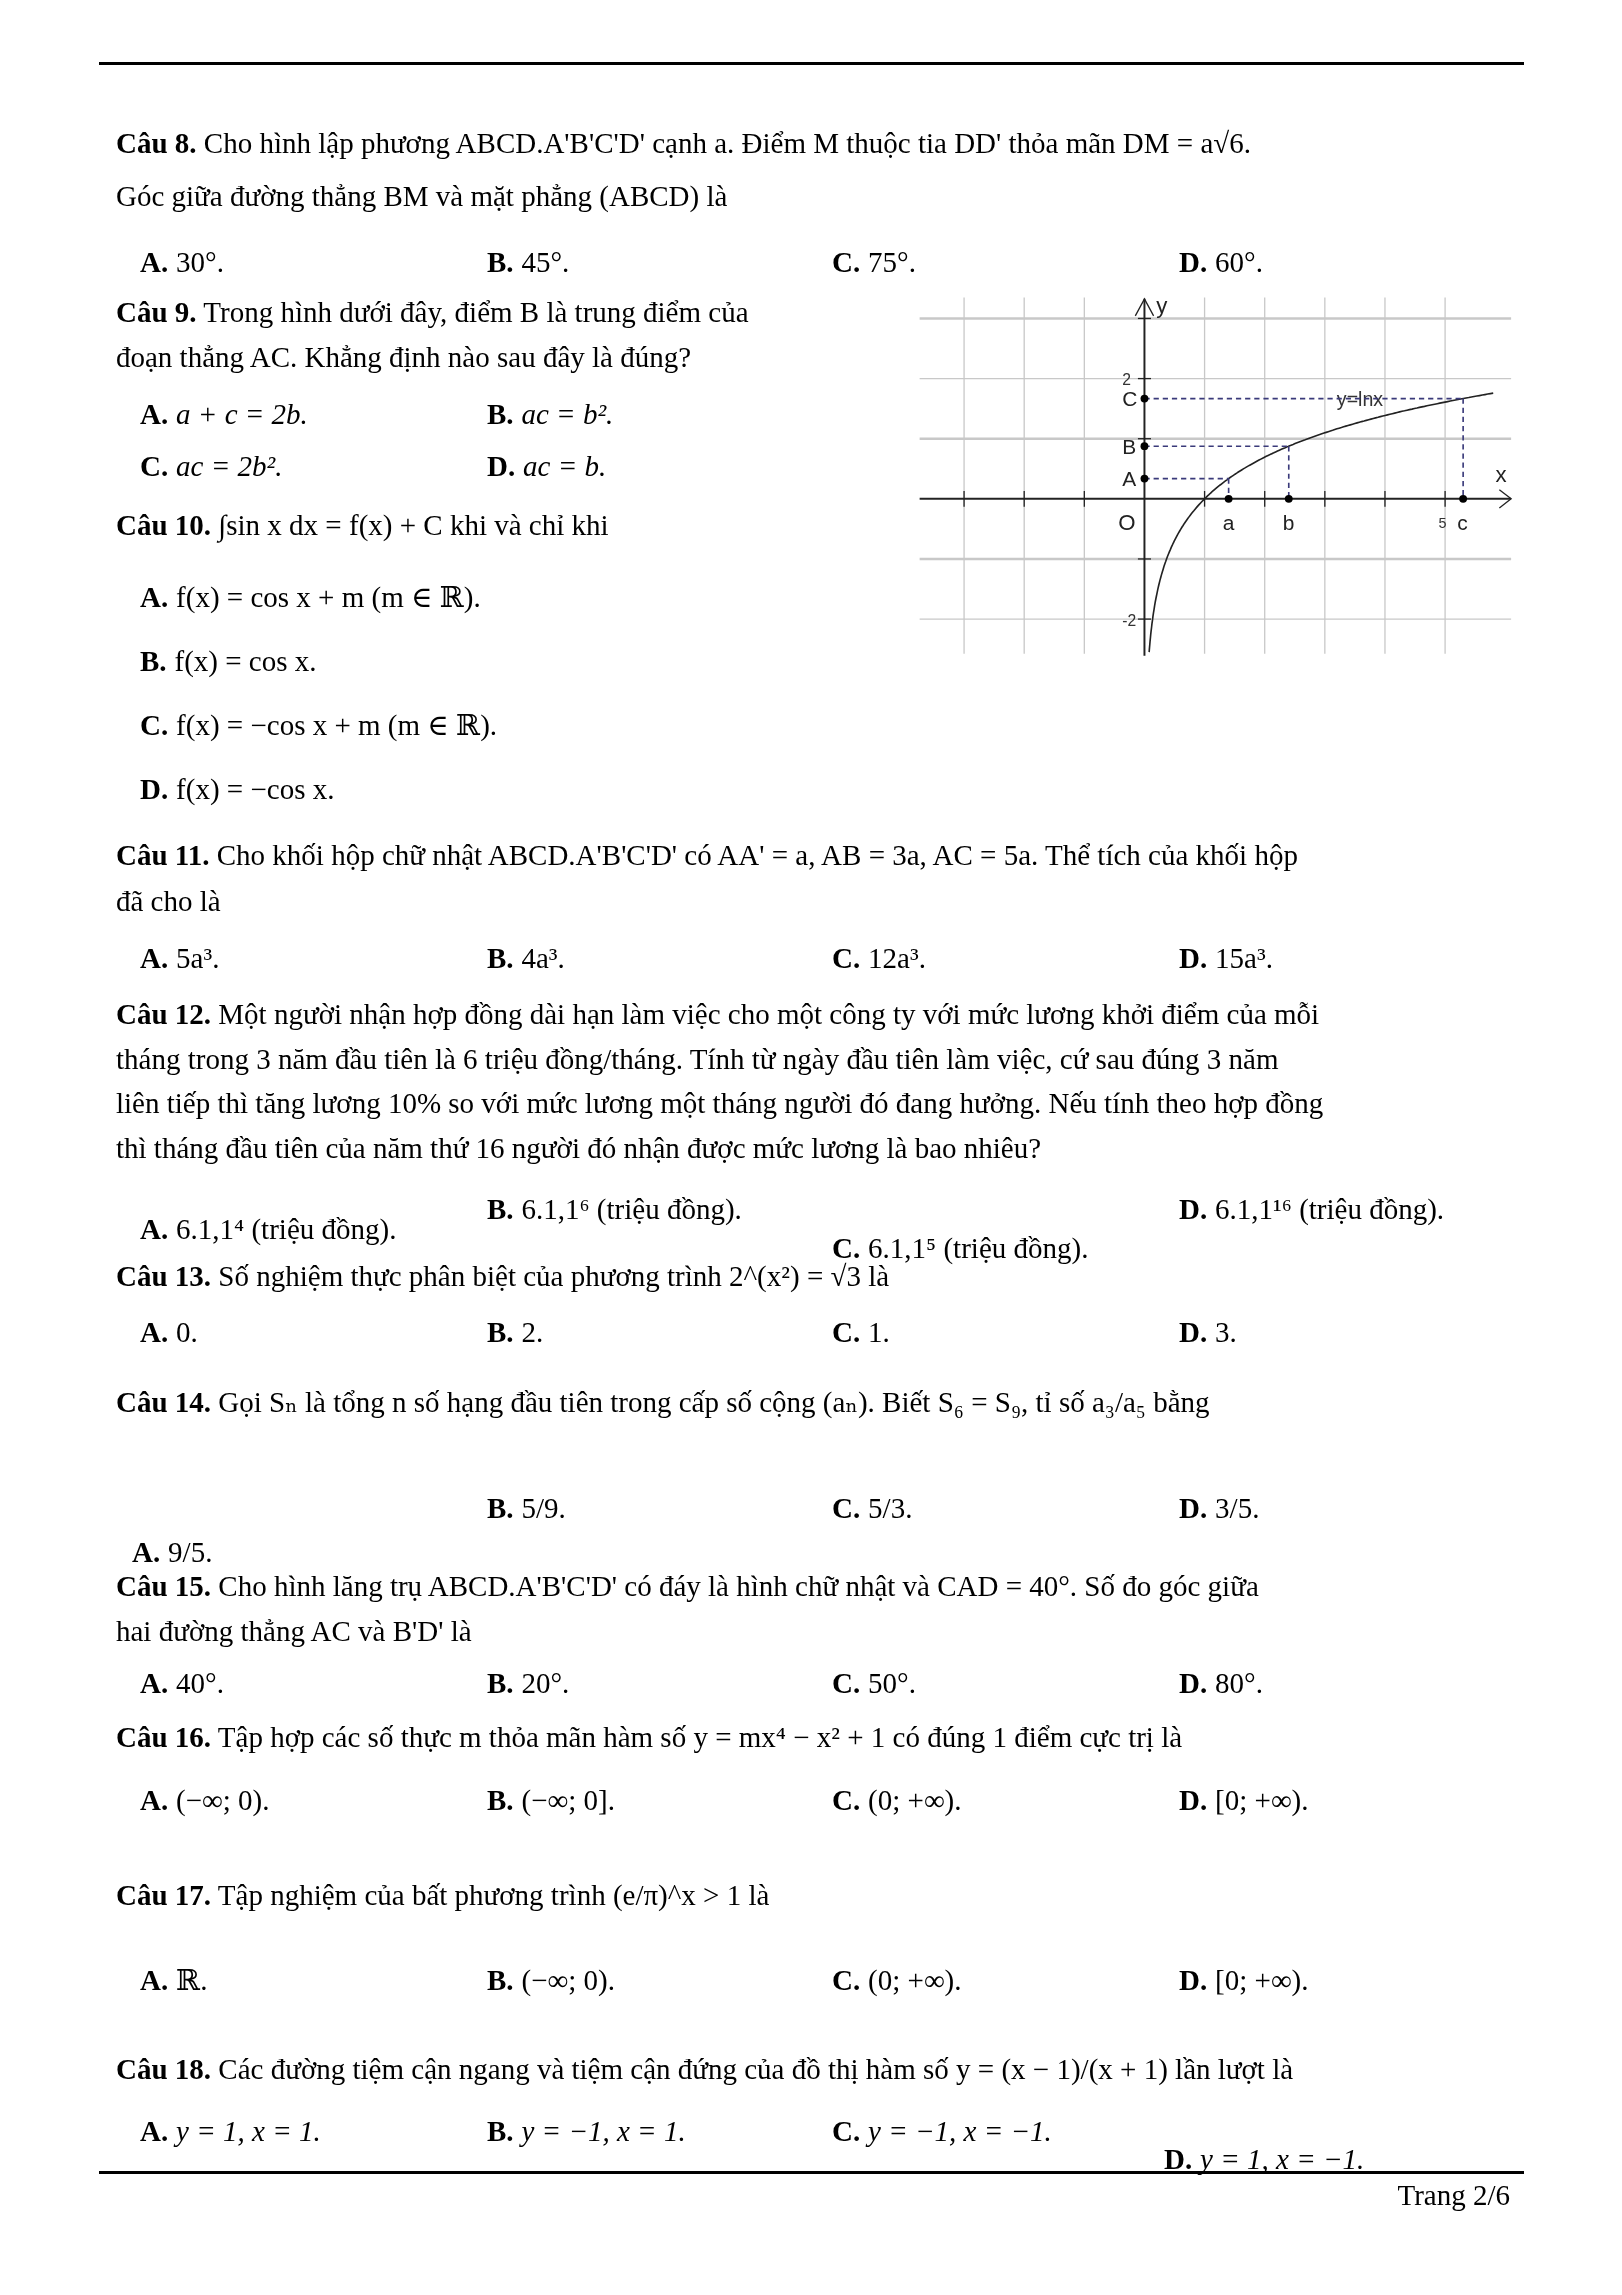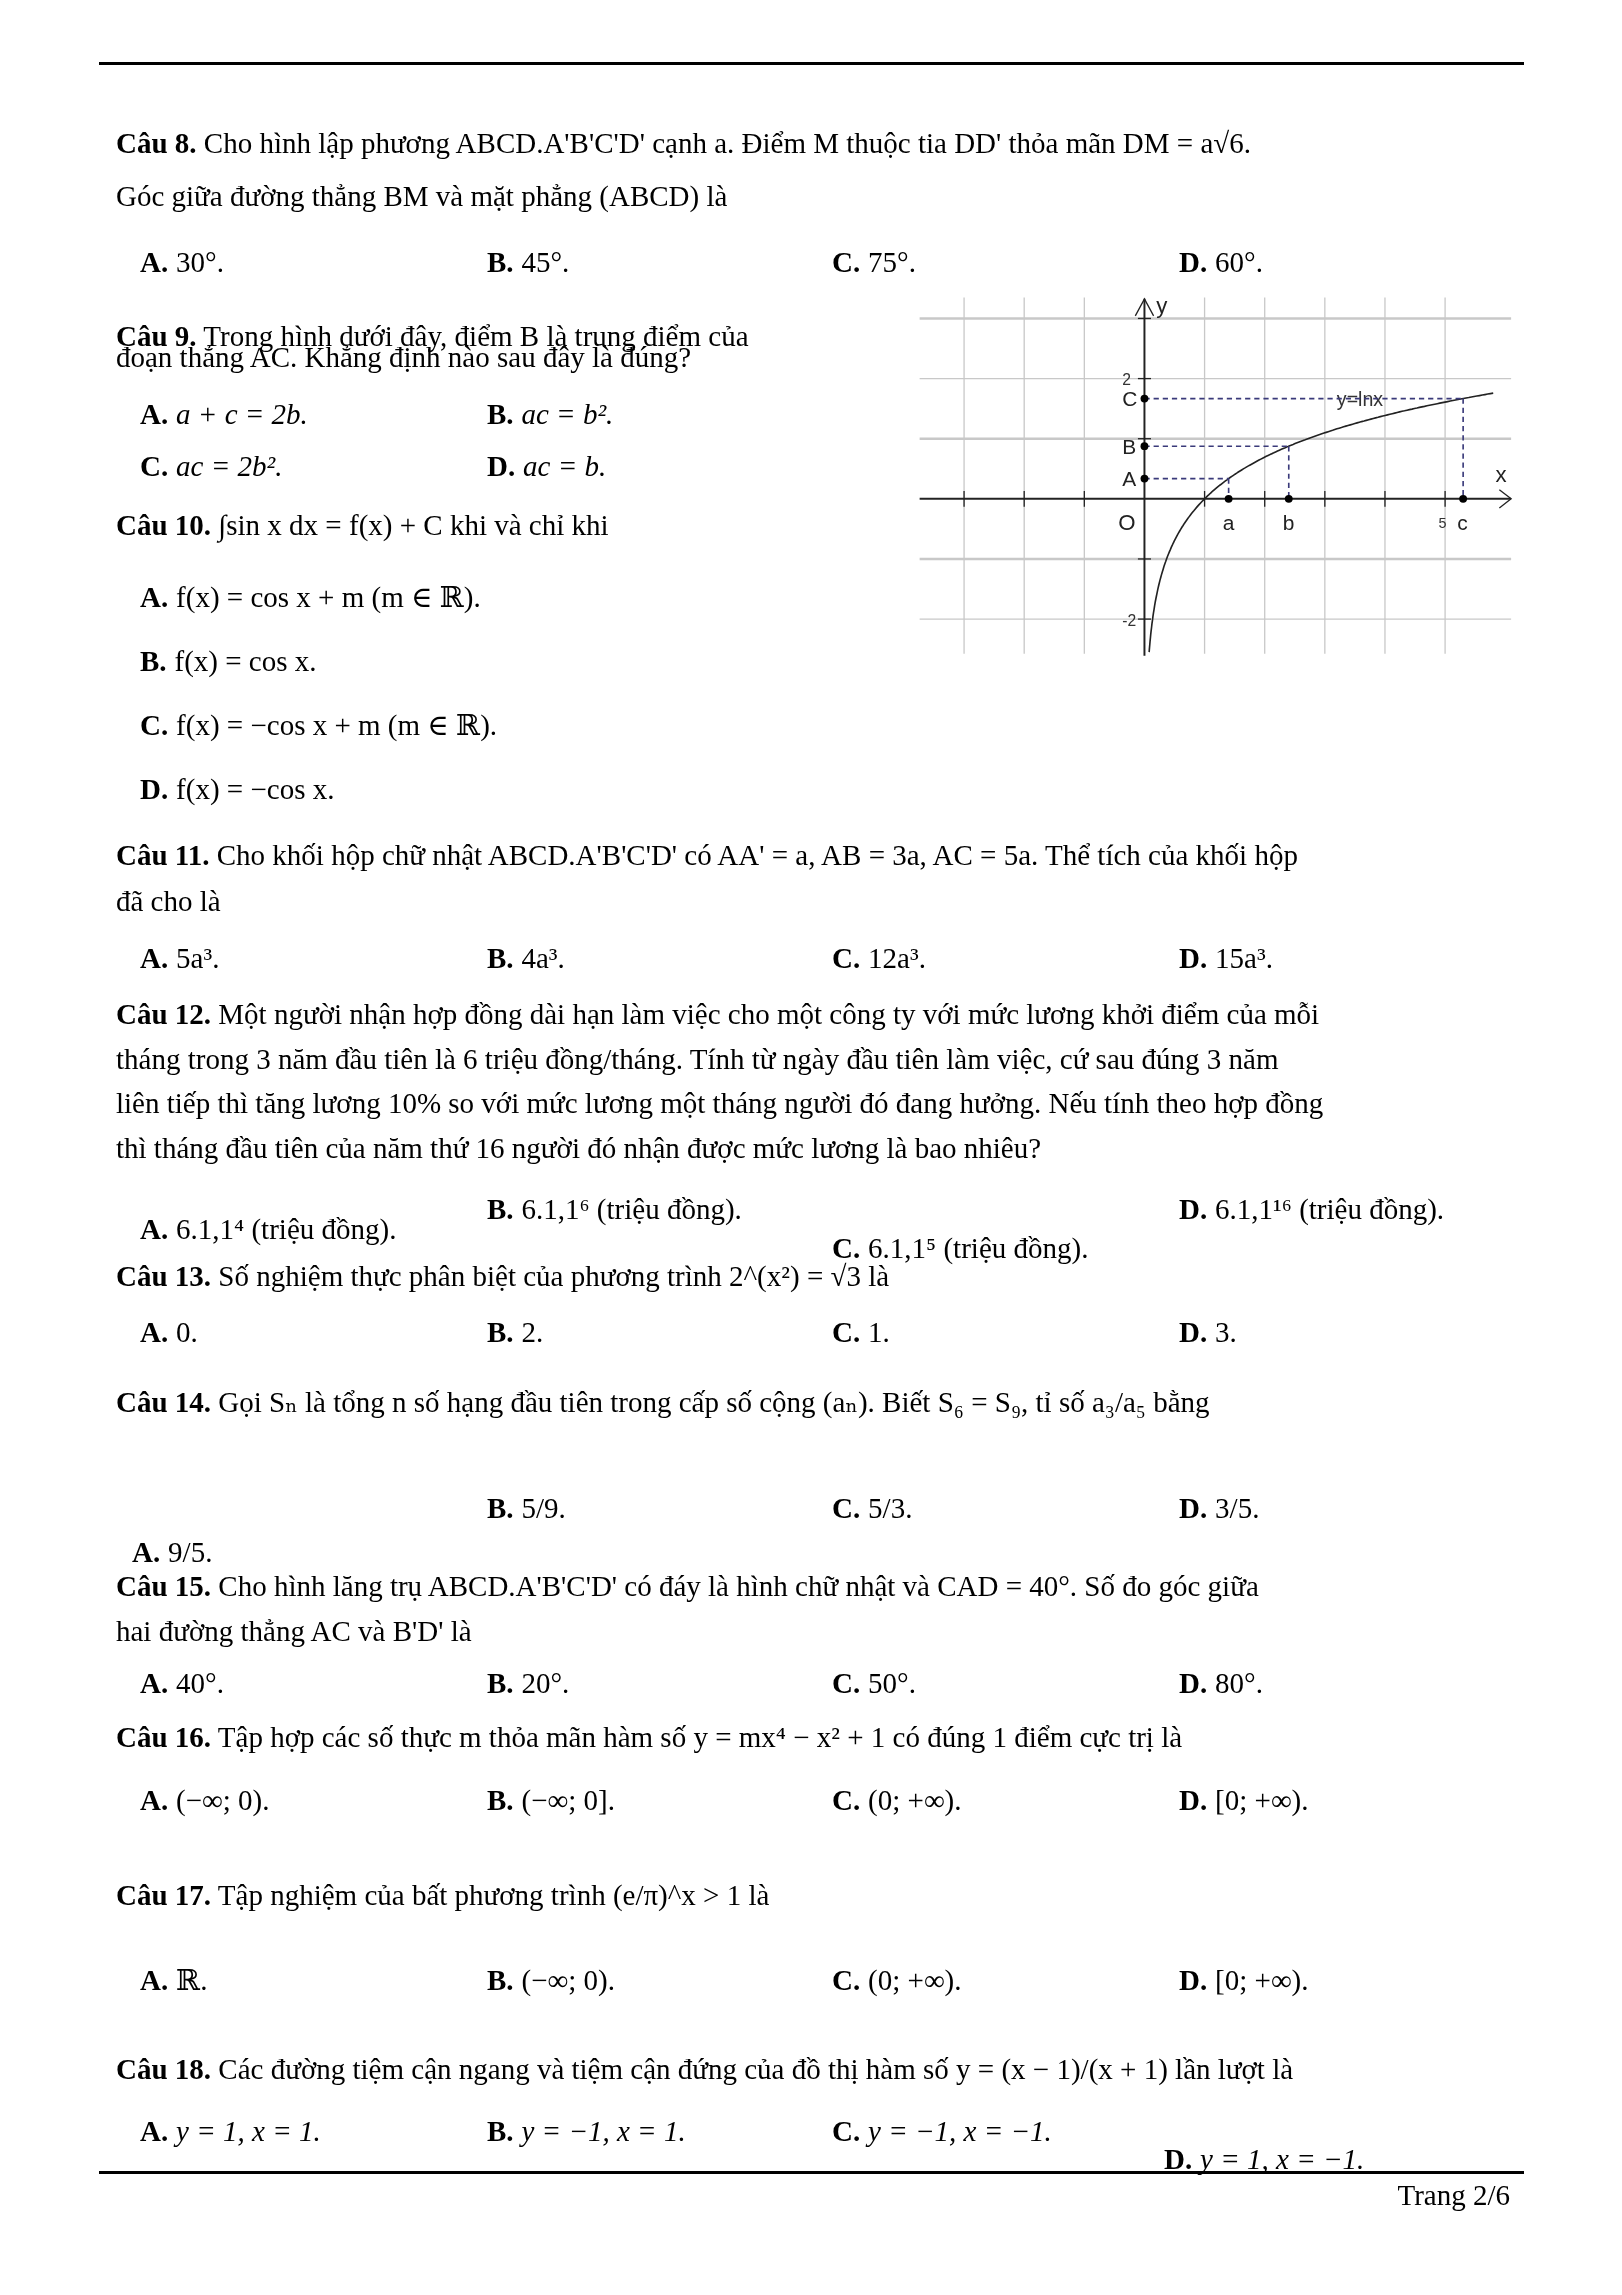--- a/index.html
+++ b/index.html
@@ -26,21 +26,21 @@
 <div class="q" style="top:175px;">
   <span>Góc giữa đường thẳng BM và mặt phẳng (ABCD) là</span>
 </div>
 <div>
   <div class="opt" style="left:140px;top:241px;"><b>A.</b><span>30°.</span></div>
   <div class="opt" style="left:487px;top:241px;"><b>B.</b><span>45°.</span></div>
   <div class="opt" style="left:832px;top:241px;"><b>C.</b><span>75°.</span></div>
   <div class="opt" style="left:1179px;top:241px;"><b>D.</b><span>60°.</span></div>
 </div>
 
-<div class="q" style="top:291px;margin-top:24px;">
+<div class="q" style="top:291px;">
   <span class="num">Câu 9.</span>
   <span>Trong hình dưới đây, điểm B là trung điểm của</span>
 </div>
 <div class="q" style="top:336px;">
   <span>đoạn thẳng AC. Khẳng định nào sau đây là đúng?</span>
 </div>
 <div>
   <div class="opt" style="left:140px;top:393px;"><b>A.</b><span class="ital">a + c = 2b.</span></div>
   <div class="opt" style="left:487px;top:393px;"><b>B.</b><span class="ital">ac = b².</span></div>
   <div class="opt" style="left:140px;top:445px;"><b>C.</b><span class="ital">ac = 2b².</span></div>

